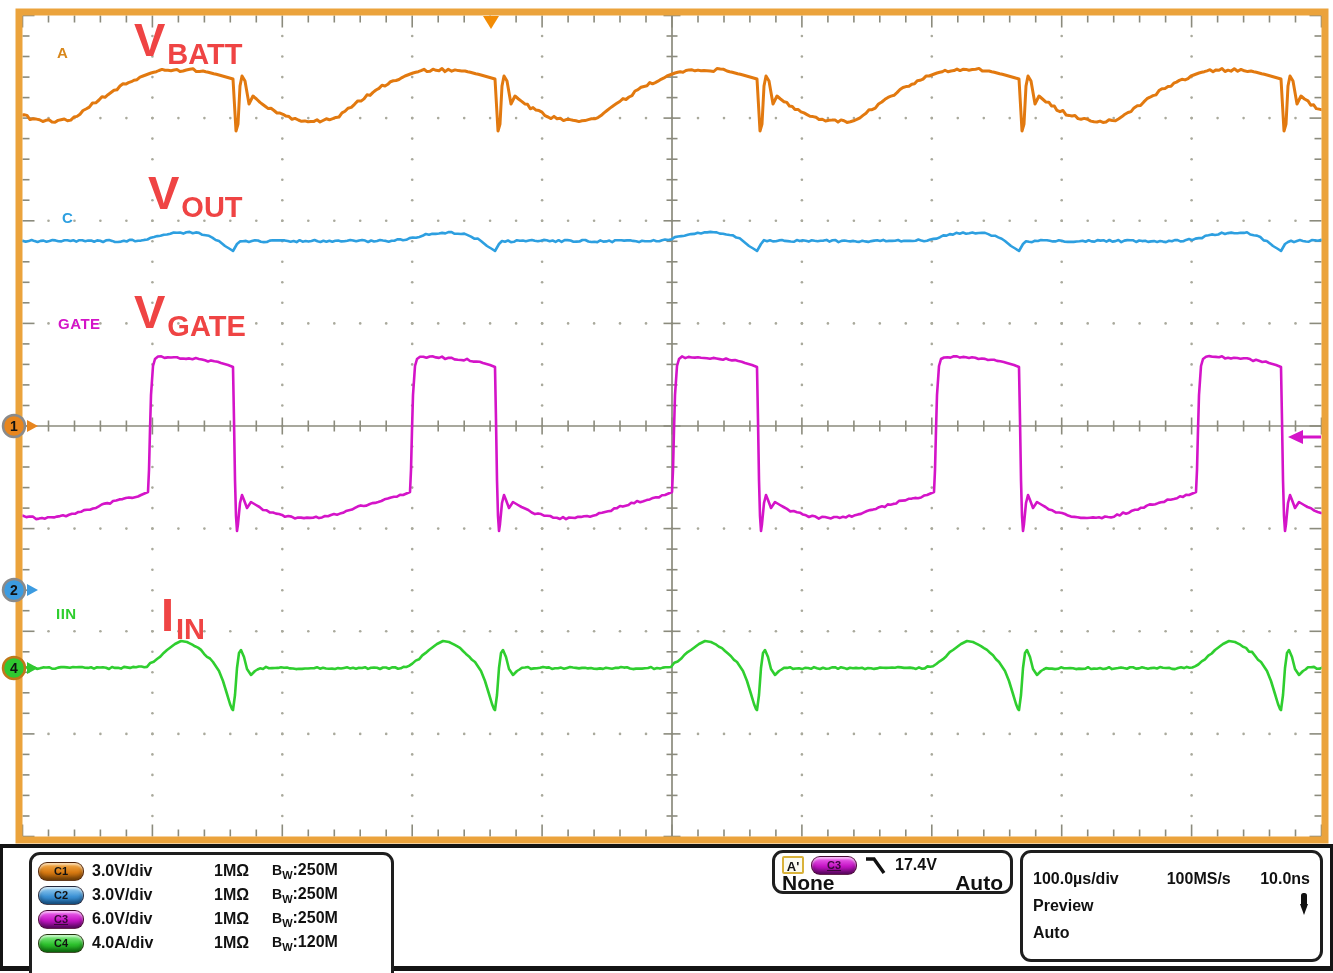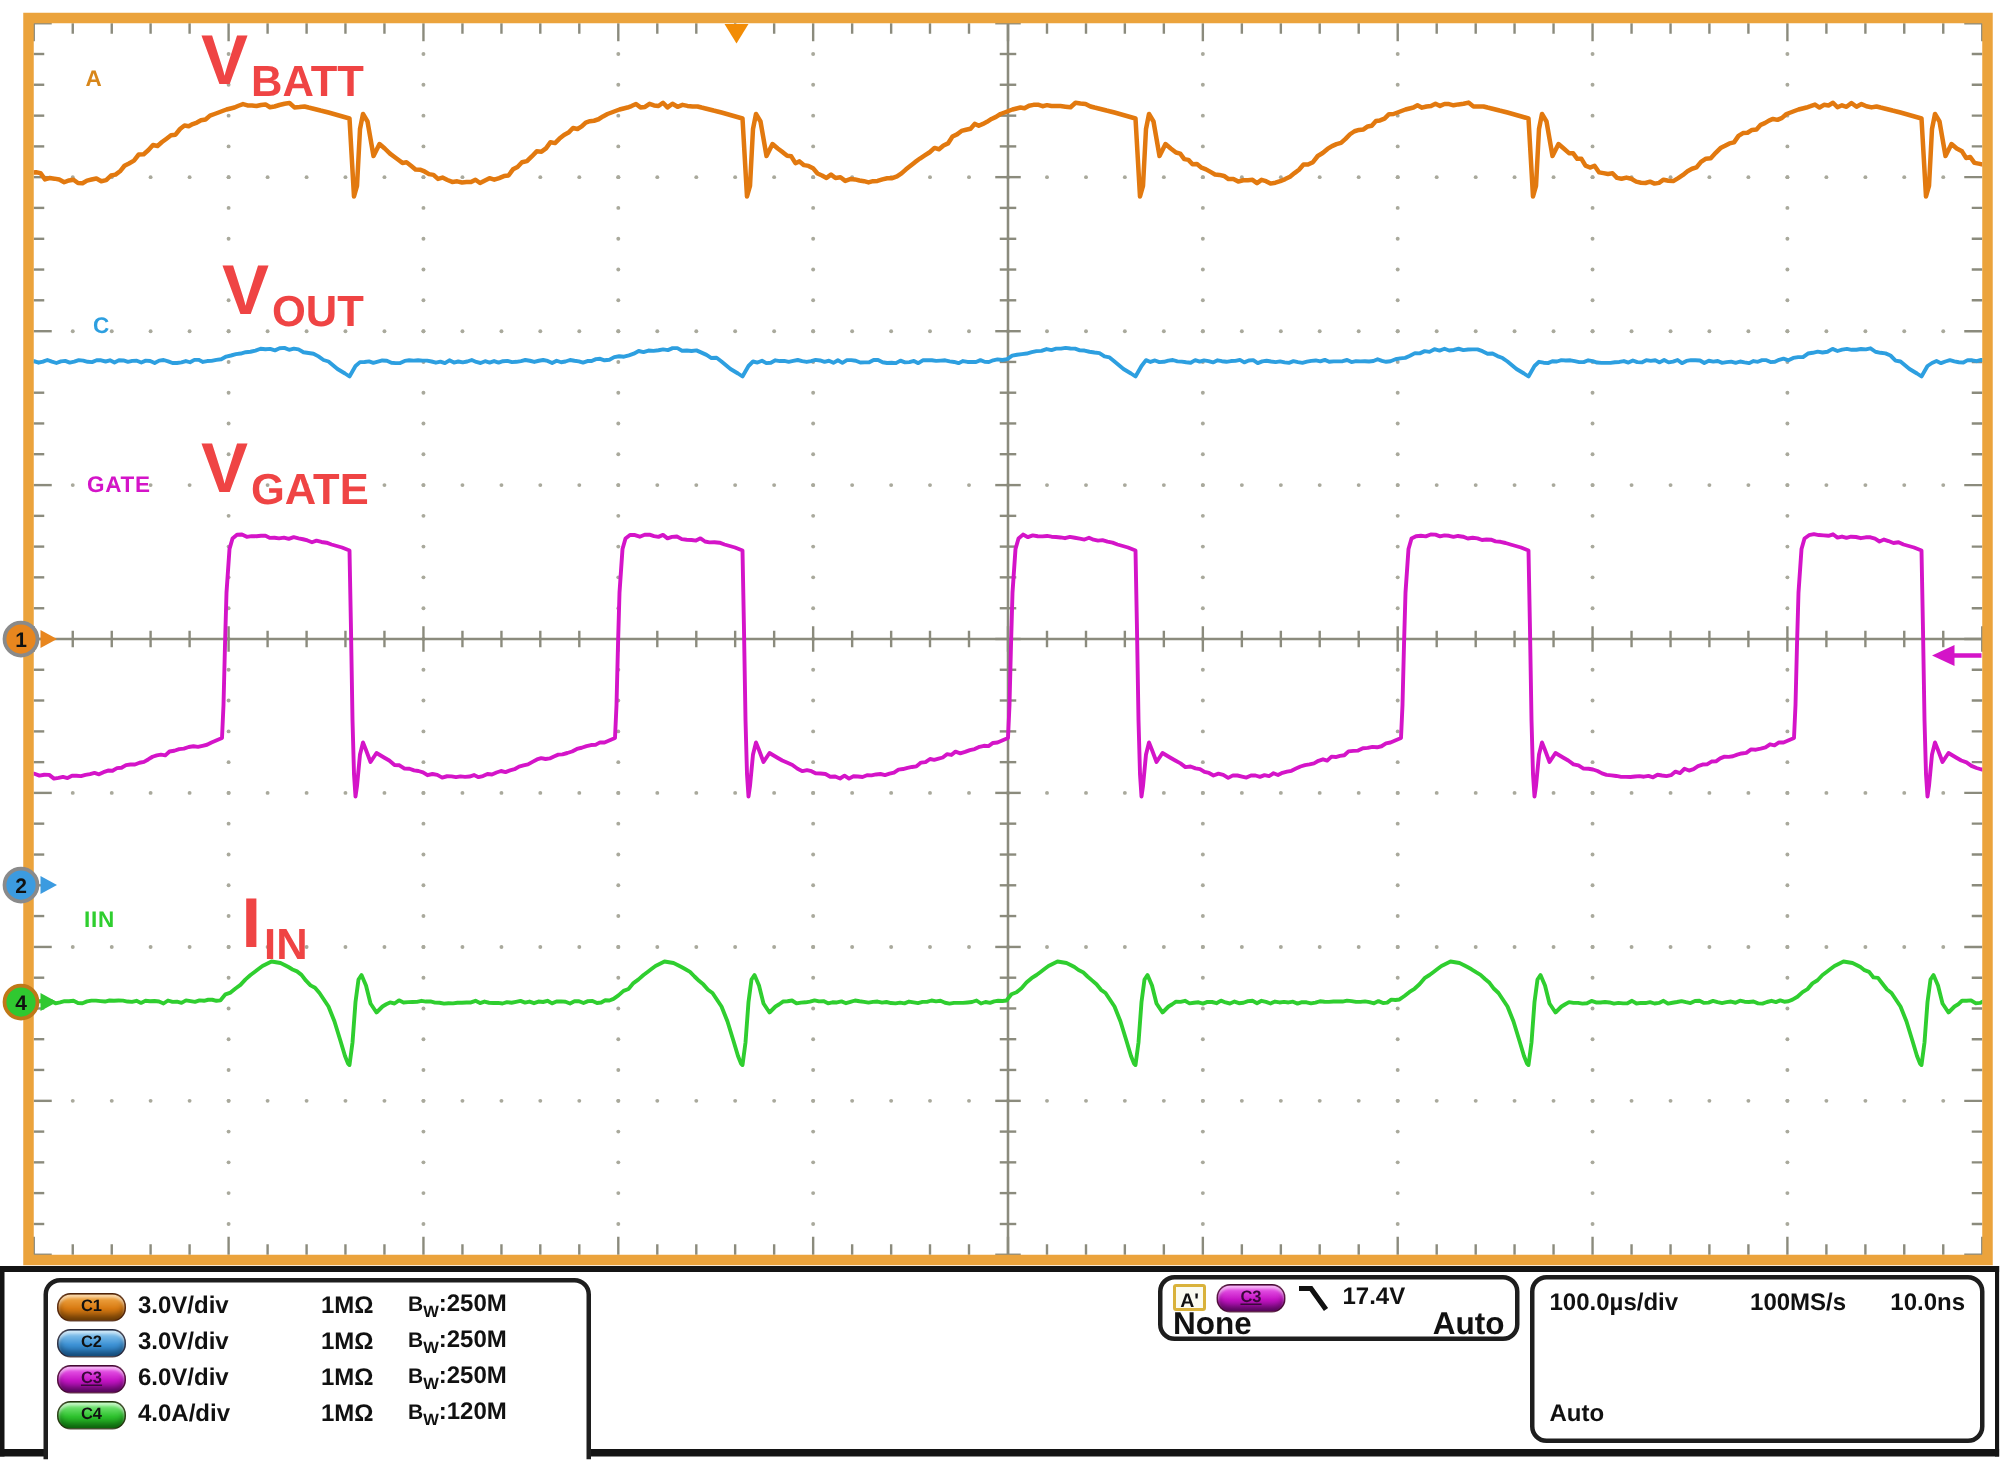--- a/index.html
+++ b/index.html
@@ -44,21 +44,21 @@
   .bw b{font-size:14px;} .bw sub{font-size:11px;font-weight:bold;}
 
   #trig-box{left:772px;top:850px;width:241px;height:44px;padding:2px 7px;
             display:flex;flex-direction:column;justify-content:space-between;}
   .trig-r1{display:flex;align-items:center;gap:7px;height:21px;}
   .trig-r2{display:flex;justify-content:space-between;font-weight:bold;font-size:21px;color:#111;line-height:15px;}
   .src-badge{width:22px;height:18px;border:2px solid #D9B23A;background:#FBFBF0;border-radius:2px;
              font-size:13px;font-weight:bold;color:#111;text-align:center;line-height:18px;box-sizing:border-box;}
   .lvl-text{font-weight:bold;font-size:16px;color:#111;}
 
-  #hor-box{left:1020px;top:850px;width:303px;height:112px;padding:4px 10px;
+  #hor-box{left:1020px;top:850px;width:303px;height:112px;padding:14px 10px;
            display:flex;flex-direction:column;justify-content:space-between;}
   .hor-row{display:flex;align-items:center;font-weight:bold;font-size:16px;color:#111;height:24px;}
   .hr1 span:nth-child(2){margin-left:48px;} .hr1 span:nth-child(3){margin-left:auto;}
   .hr2 span:nth-child(2){margin-left:auto;}
   .hr3 span:nth-child(2){margin-left:auto;}
 </style>
 </head>
 <body>
 
 <div id="screen">
@@ -1052,17 +1052,24 @@
       <span>Auto</span>
     </div>
   </div>
 
   <div class="rbox" id="hor-box">
     <div class="hor-row hr1">
       <span>100.0µs/div</span>
       <span>100MS/s</span>
       <span>10.0ns</span>
     </div>
+    <div class="hor-row hr2">
+      <span>Preview</span>
+      <span><svg width="12" height="23">
+            <rect x="3" y="0" width="6" height="13" rx="2.5" fill="#111"></rect>
+            <polygon points="2,11 10,11 6,22" fill="#111"></polygon>
+          </svg></span>
+    </div>
     <div class="hor-row">
       <span>Auto</span>
     </div>
   </div>
 </div>
 
 </body></html>

